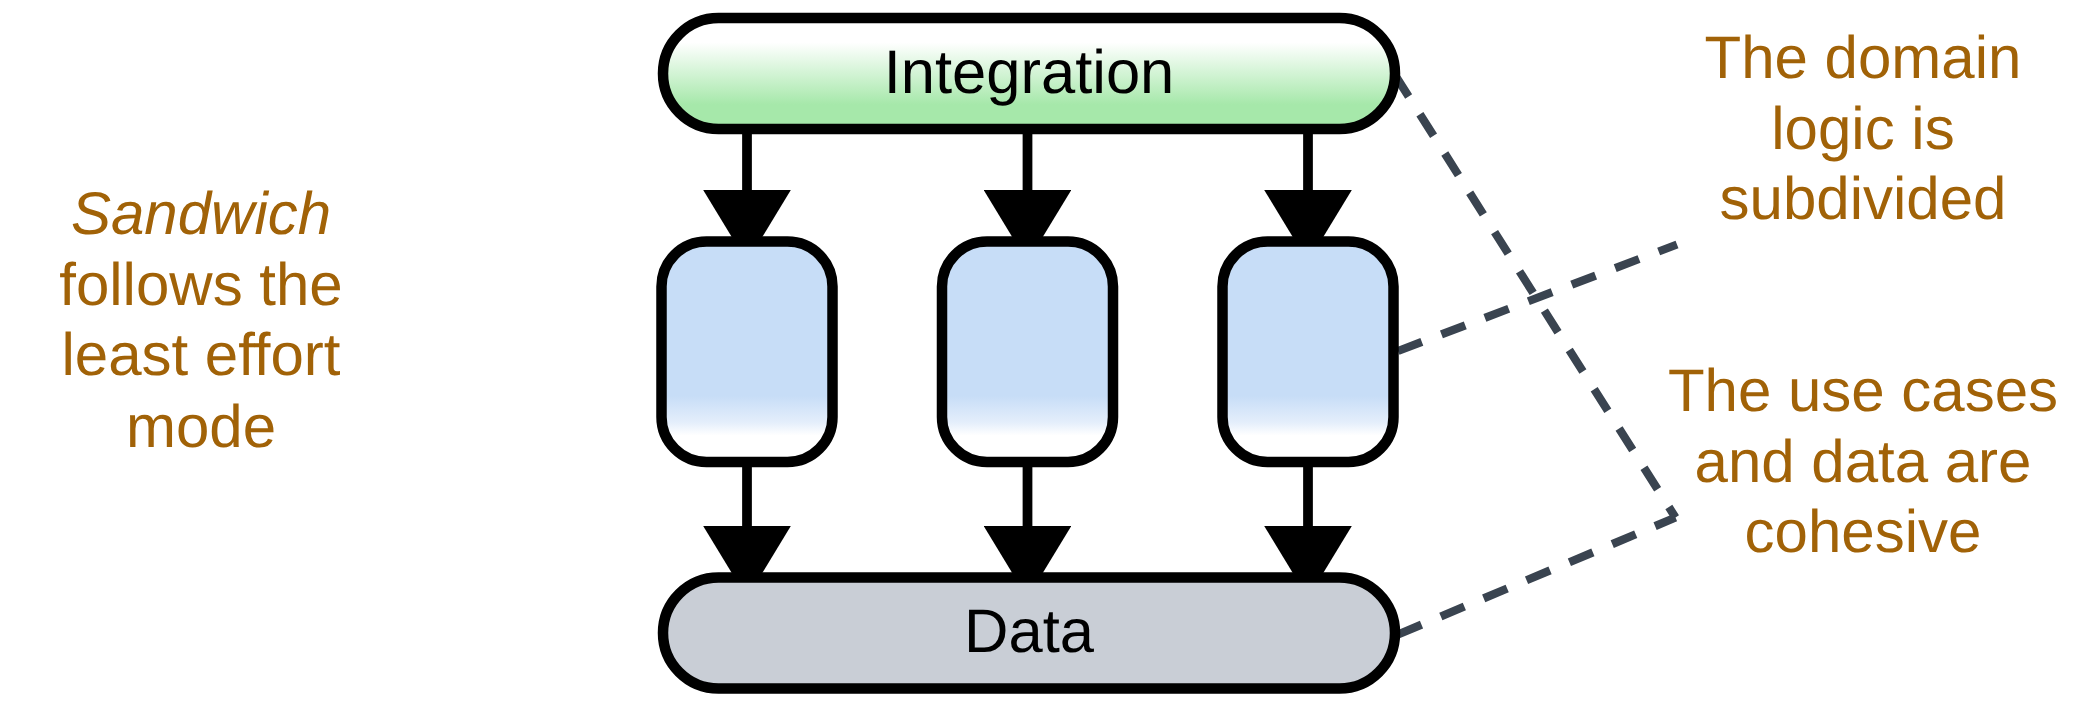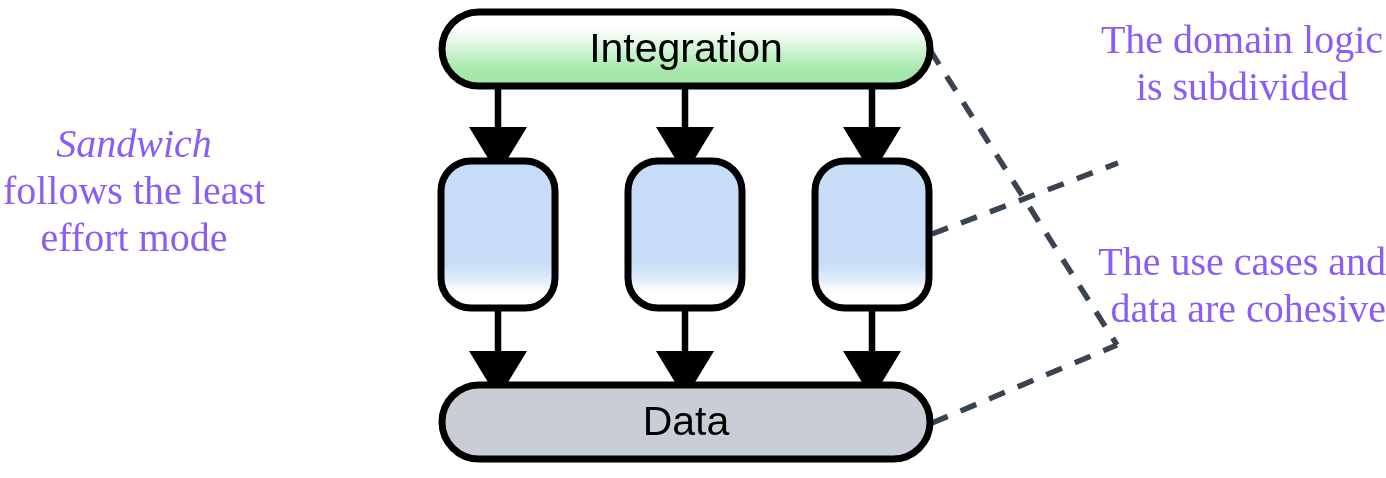--- a/index.html
+++ b/index.html
@@ -16,45 +16,44 @@
   #canvas {
     position: relative;
     width: 1386px;
     height: 478px;
     background: #ffffff;
   }
 
   
   .annotation {
     position: absolute;
-    color: #8b5cf6;
+    color: #a16207;
     text-align: center;
     line-height: 1.18;
     font-size: 40px;
-    font-family: Liberation Serif, serif;
+    font-family: Liberation Sans, sans-serif;
     white-space: pre-line;
   }
   .annotation .em {
     font-style: italic;
   }
   #note-left {
     left: 0px;
     top: 120px;
     width: 268px;
   }
   #note-right-top {
     left: 1098px;
     top: 16px;
     width: 288px;
   }
   #note-right-bottom {
     left: 1098px;
     top: 238px;
     width: 288px;
-    text-align: right;
   }
 
   
   #diagram {
     position: absolute;
     left: 0;
     top: 0;
     width: 1386px;
     height: 478px;
   }

